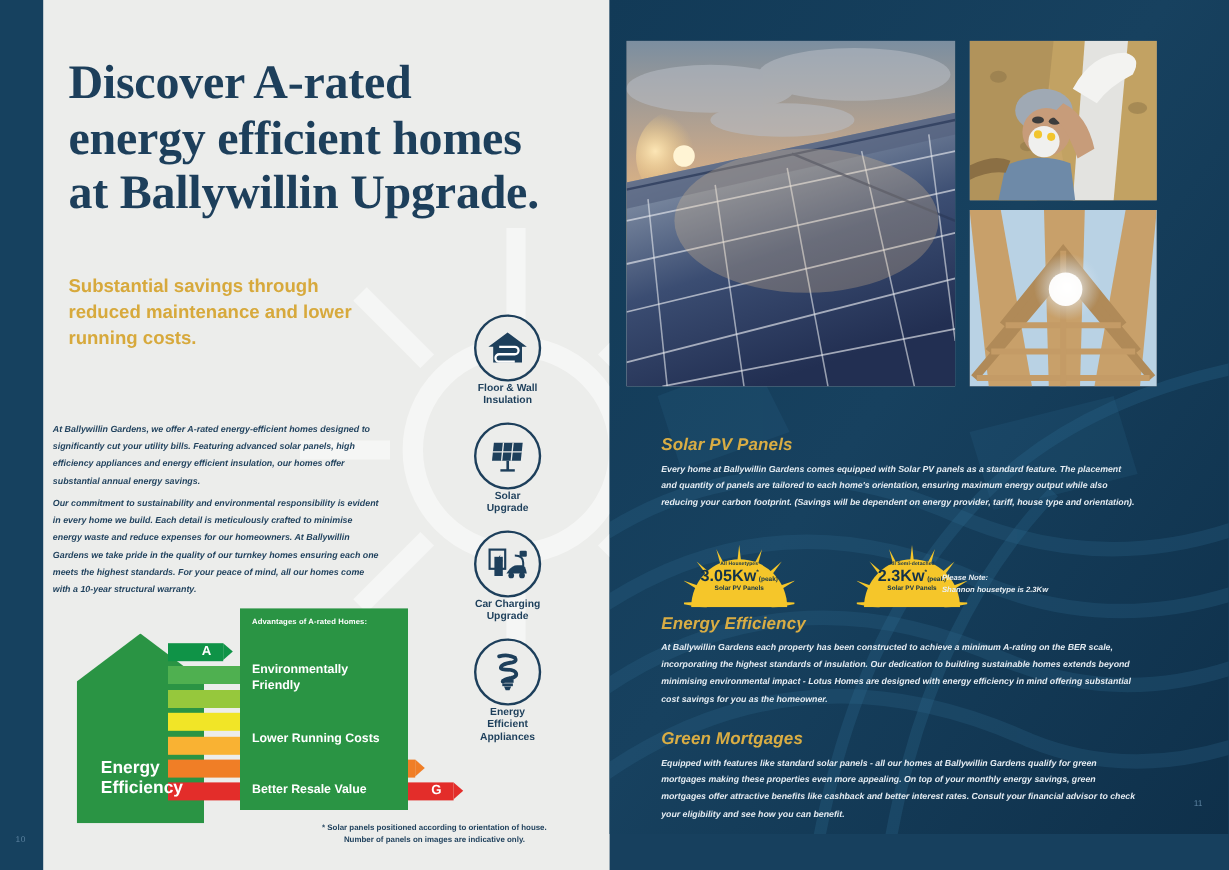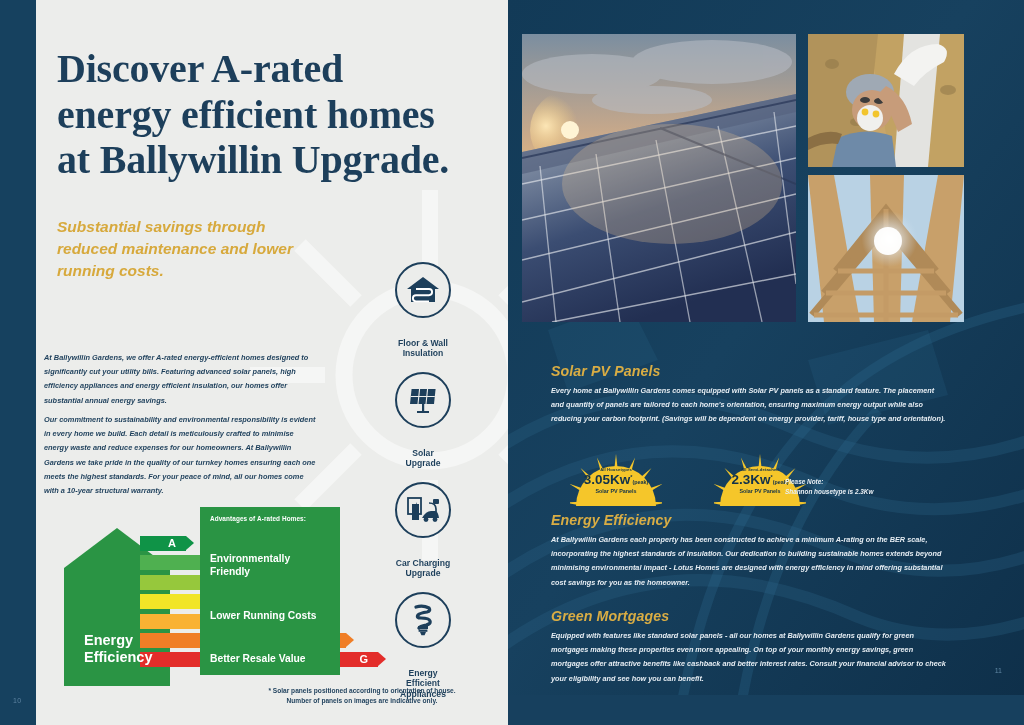--- a/index.html
+++ b/index.html
@@ -32,23 +32,23 @@
     opacity: .55;
   }
 
   #headline {
     position: absolute; left: 57px; top: 46px; width: 400px; z-index: 3;
     font-family: "Liberation Serif", "DejaVu Serif", serif;
     font-size: 40px; line-height: 1.14; color: #1d3f5b;
     letter-spacing: -.2px;
   }
   #subhead {
-    position: absolute; left: 57px; top: 216px; width: 260px; z-index: 3;
+    position: absolute; left: 57px; top: 228px; width: 260px; z-index: 3;
     font-size: 15.5px; line-height: 1.42; color: #d7a93c;
-    font-style: italic; font-weight: bold;
+    font-weight: bold;
   }
   .body-copy {
     position: absolute; left: 44px; z-index: 3; width: 272px;
     font-size: 7.4px; line-height: 1.92; color: #1d3f5b;
     font-style: italic; font-weight: bold; margin-top: 44px;
   }
   #body-1 { top: 307px; }
   #body-2 { top: 369px; }
 
   
@@ -56,21 +56,21 @@
     position: absolute; left: 368px; top: 262px; width: 110px; z-index: 4;
     display: flex; flex-direction: column; align-items: center; gap: 13px;
   }
   .icon-item { display: flex; flex-direction: column; align-items: center; width: 110px; }
   .icon-circle {
     width: 56px; height: 56px; border-radius: 50%;
     border: 2.4px solid #1d3f5b; background: #ecedeb;
     display: flex; align-items: center; justify-content: center;
   }
   .icon-label {
-    margin-top: 20px; text-align: center;
+    margin-top: 0; text-align: center;
     font-size: 8.6px; font-weight: bold; line-height: 1.22; color: #1d3f5b;
     white-space: pre-line;
   }
 
   
   #energy-chart { position: absolute; left: 64px; top: 528px; z-index: 3; }
   #house-shape { position: absolute; left: 0; top: 0; }
   #energy-label {
     position: absolute; left: 20px; top: 104px;
     font-size: 14.5px; font-weight: bold; color: #ffffff; line-height: 1.2;

